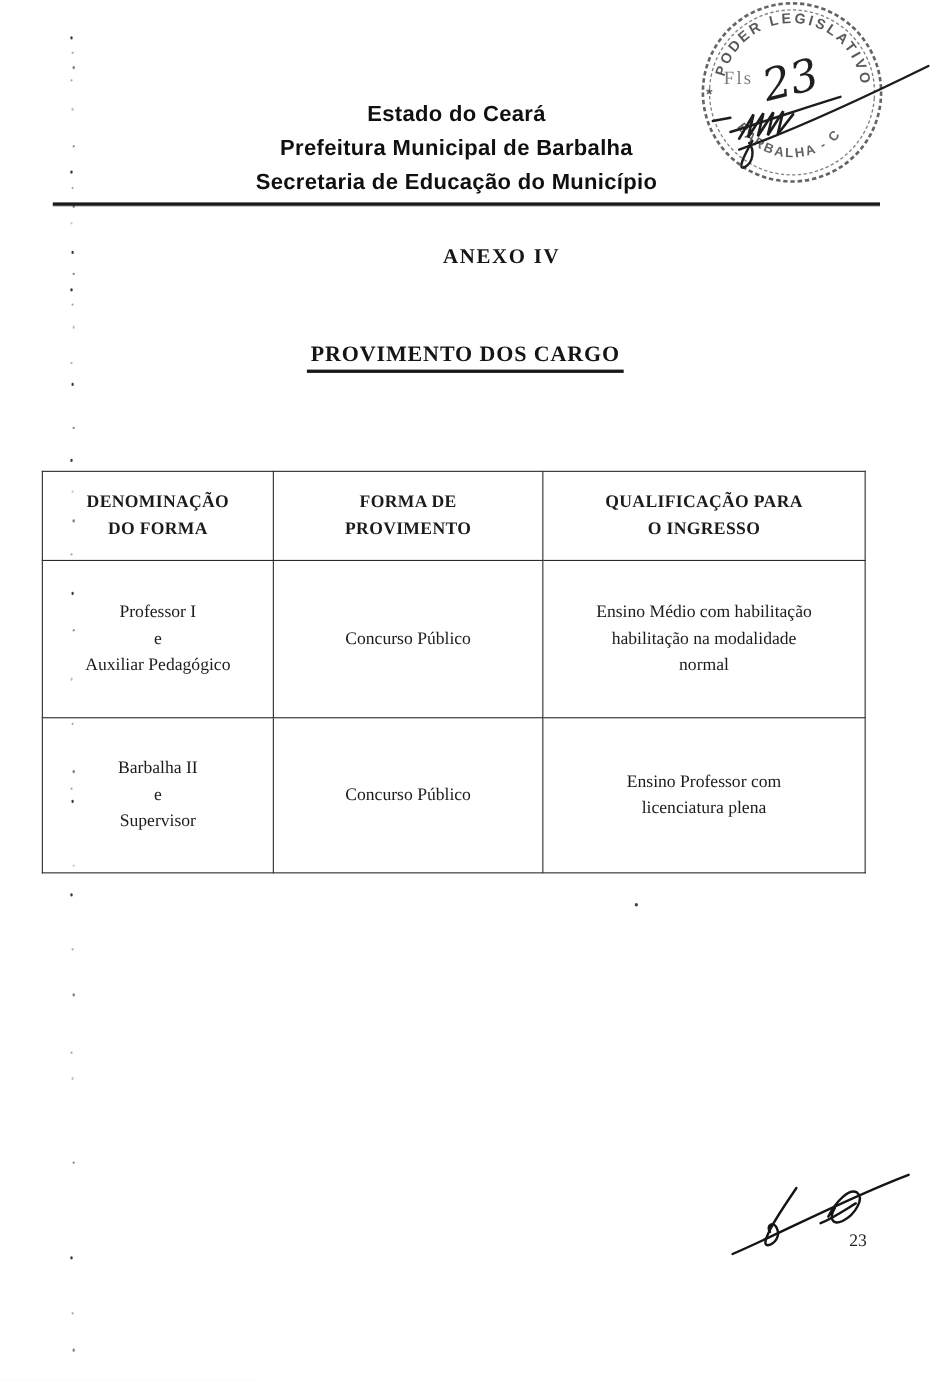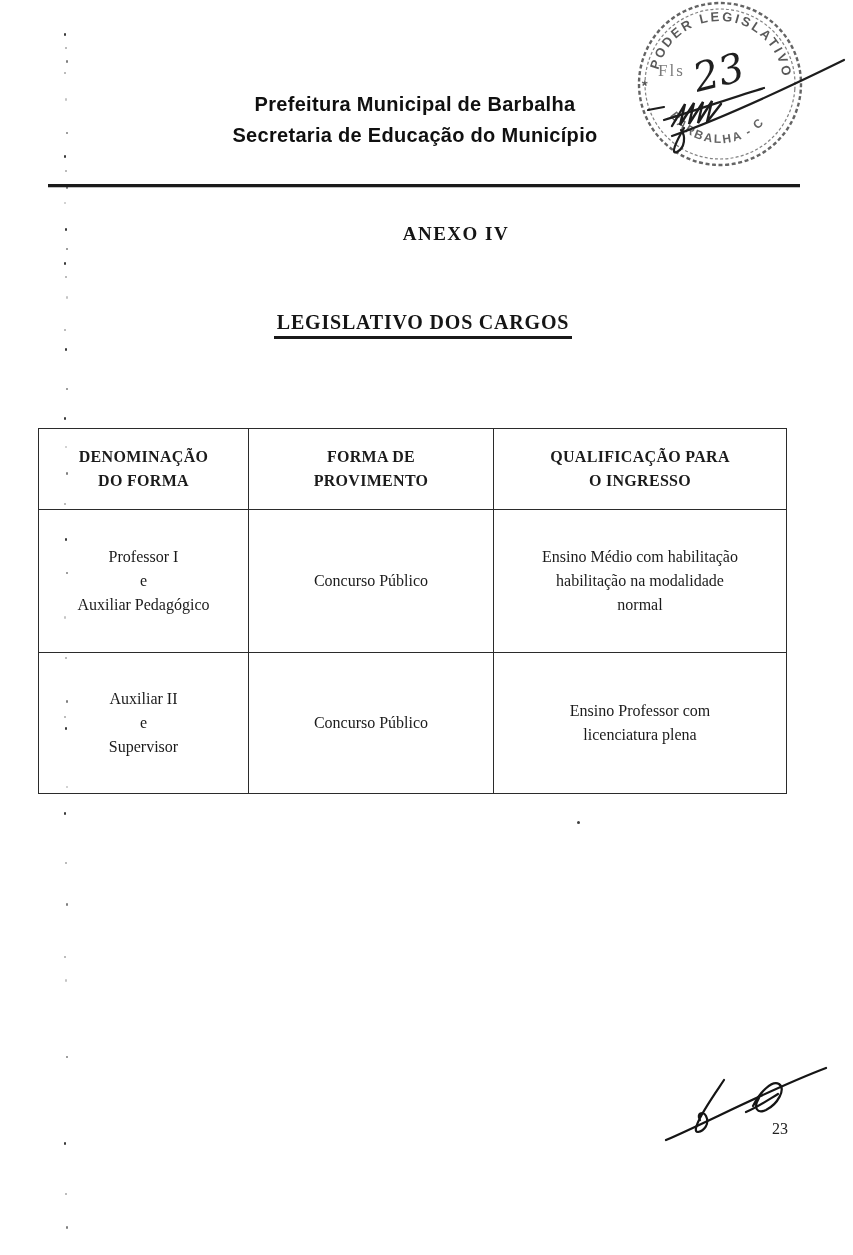--- a/index.html
+++ b/index.html
@@ -122,20 +122,21 @@
       <div class="dot" style="left: 66px; top: 903px;"></div>
       <div class="dot" style="left: 64px; top: 956px;"></div>
       <div class="dot" style="left: 65px; top: 979px;"></div>
       <div class="dot" style="left: 66px; top: 1056px;"></div>
       <div class="dot" style="left: 64px; top: 1142px;"></div>
       <div class="dot" style="left: 65px; top: 1193px;"></div>
       <div class="dot" style="left: 66px; top: 1226px;"></div>
     </div>
 
   <header class="letterhead">
+    <div>Estado do Ceará</div>
     <div>Prefeitura Municipal de Barbalha</div>
     <div>Secretaria de Educação do Município</div>
   </header>
   <div class="header-rule"></div>
 
   <svg class="stamp-svg" viewBox="0 0 244 196">
     <g transform="rotate(4 108 92)">
       <circle cx="108" cy="92" r="81" fill="none" stroke="#3d3d3d" stroke-width="2.4" stroke-dasharray="4 2.6" opacity="0.8"></circle>
       <circle cx="108" cy="92" r="75" fill="none" stroke="#3d3d3d" stroke-width="1.2" stroke-dasharray="3 2.2" opacity="0.65"></circle>
     </g>
@@ -156,21 +157,21 @@
       <path d="M36,118 L52,115"></path>
       <path d="M60,134 L73,112 L68,133 L82,111 L77,132 L91,110 L86,131 L100,109 L95,130 L109,112" stroke-width="2.4"></path>
       <path d="M52,128 C85,118 125,104 152,96"></path>
       <path d="M60,144 C105,128 175,96 232,68"></path>
       <path d="M72,136 C64,150 58,163 65,160 C73,156 74,144 69,138"></path>
     </g>
   </svg>
 
   <div class="anexo-title">ANEXO IV</div>
   <div class="subtitle-wrap">
-    <span class="subtitle">LEGISLATIVO DOS CARGOS</span>
+    <span class="subtitle">PROVIMENTO DOS CARGO</span>
   </div>
 
   <table class="prov">
     <colgroup>
       <col style="width:210px">
         <col style="width:245px">
         <col style="width:293px">
     </colgroup>
     <thead>
       <tr>
@@ -199,21 +200,21 @@
           <span class="cl">Concurso Público</span>
         </td>
         <td>
           <span class="cl">Ensino Médio com habilitação</span>
           <span class="cl">habilitação na modalidade</span>
           <span class="cl">normal</span>
         </td>
       </tr>
       <tr class="r2">
         <td>
-          <span class="cl">Auxiliar II</span>
+          <span class="cl">Barbalha II</span>
           <span class="cl">e</span>
           <span class="cl">Supervisor</span>
         </td>
         <td>
           <span class="cl">Concurso Público</span>
         </td>
         <td>
           <span class="cl">Ensino Professor com</span>
           <span class="cl">licenciatura plena</span>
         </td>

